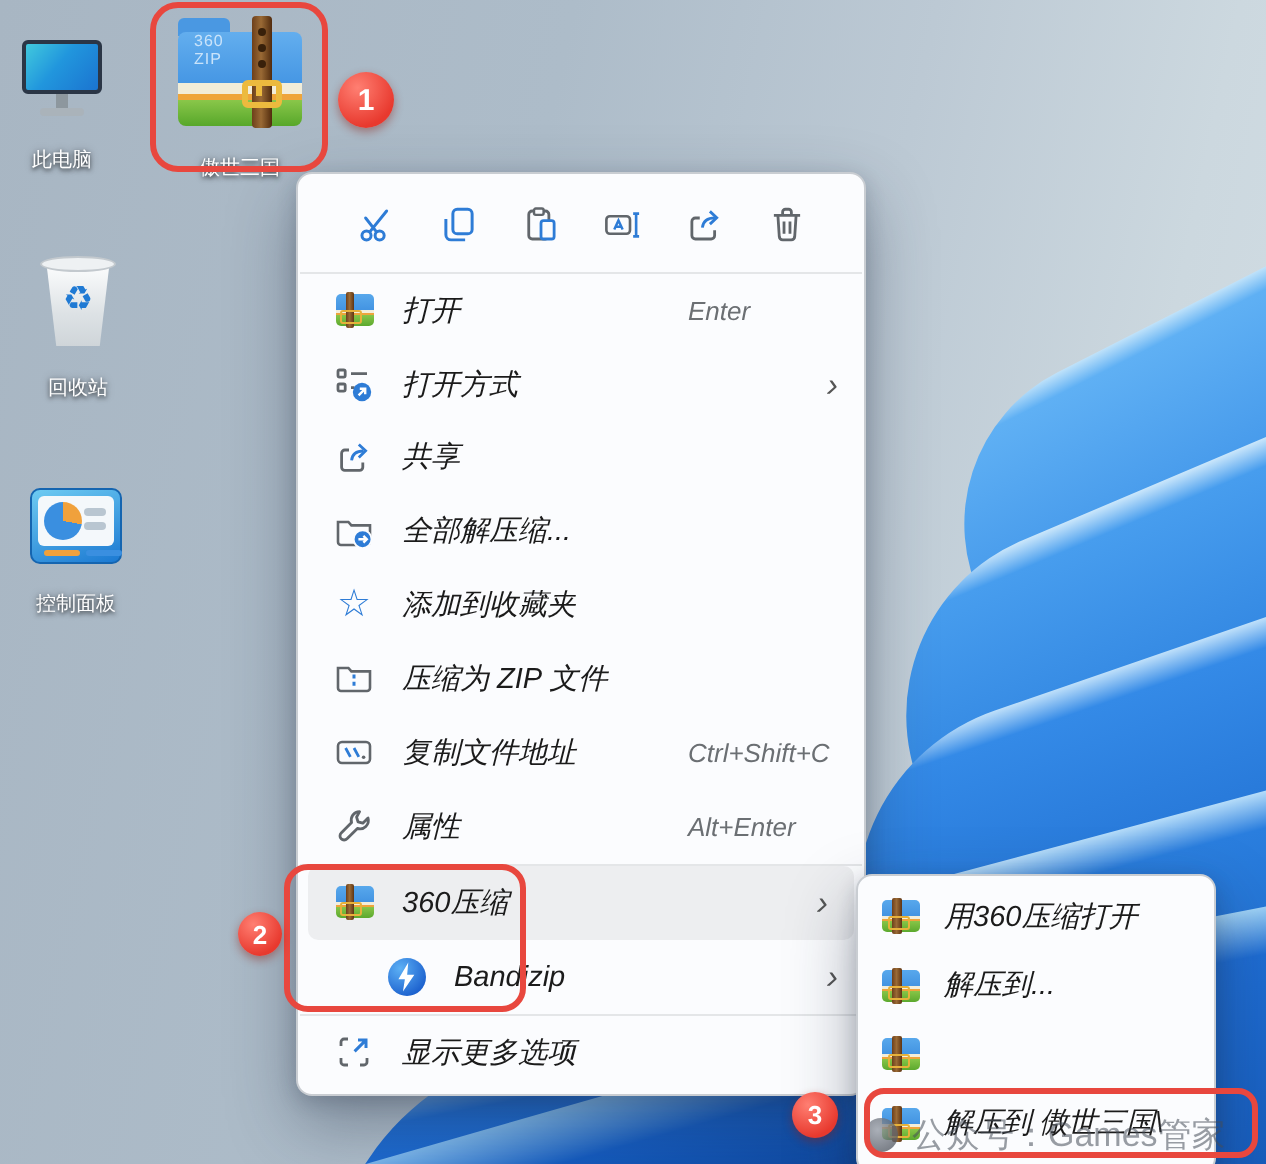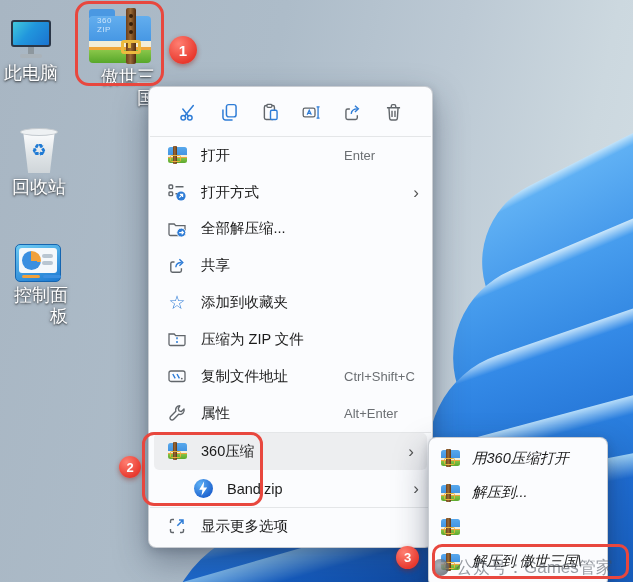--- a/index.html
+++ b/index.html
@@ -17,21 +17,21 @@
       background:linear-gradient(180deg,#bfe0fa 0,#348ae7 7%,#1661c6 92%);}
   .p4{left:380px;top:392px;width:560px;height:225px;border-radius:115px;transform:rotate(-15deg);
       background:linear-gradient(180deg,#b5dcf9 0,#2a7ede 8%,#1256b8 92%);}
   .p5{left:158px;top:478px;width:720px;height:260px;border-radius:130px;transform:rotate(-11deg);
       background:linear-gradient(180deg,#9fd2f6 0,#1e6cd2 9%,#0f4da6 92%);}
   .p6{left:148px;top:545px;width:340px;height:90px;border-radius:45px;transform:rotate(-16deg);
       background:linear-gradient(180deg,#7db9ee 0,#155cc0 30%,#0c3f90 100%);}
 
   
   .dicon{position:absolute;display:flex;flex-direction:column;align-items:center;z-index:2;}
-  .dlabel{margin-top:3px;font-size:18px;color:#fff;text-align:right;line-height:1.15;
+  .dlabel{margin-top:15px;font-size:10px;color:#fff;text-align:right;line-height:1.15;
     text-shadow:0 1px 2px rgba(0,0,0,.7),0 0 4px rgba(0,0,0,.35);}
   
   .art-pc{width:44px;height:40px;position:relative;}
   .art-pc .scr{position:absolute;left:2px;top:0;width:40px;height:27px;border:2.5px solid #2b3646;border-radius:3px;
     background:linear-gradient(130deg,#41c9dd 0%,#2196dd 45%,#1b74d0 100%);}
   .art-pc .stem{position:absolute;left:19px;top:27px;width:6px;height:7px;background:#8d979e;}
   .art-pc .base{position:absolute;left:11px;top:34px;width:22px;height:4px;background:#aab3ba;border-radius:2px;}
   
   .art-zip{width:64px;height:56px;position:relative;}
   .art-zip .tab{position:absolute;left:1px;top:1px;width:26px;height:9px;background:#4a98e2;border-radius:3px 3px 0 0;}
@@ -63,21 +63,21 @@
     box-shadow:21px 0 0 #3a8fe0;}
 
   
   .menu{position:absolute;left:148px;top:86px;width:285px;height:462px;z-index:10;
     background:#fbfcfe;border:1px solid rgba(120,130,140,.38);border-radius:8px;
     box-shadow:0 14px 34px rgba(30,40,60,.38),0 3px 10px rgba(30,40,60,.2);
     padding:3px 0;display:flex;flex-direction:column;}
   .toolbar{height:46px;display:flex;align-items:center;justify-content:space-between;padding:0 24px;}
   .tbtn{width:30px;height:30px;display:flex;align-items:center;justify-content:center;border-radius:5px;}
   .sep{height:1px;background:#e4e6e8;margin:0 1px;}
-  .mi{position:relative;display:flex;align-items:center;height:37px;padding:0 14px 0 18px;font-size:14.5px;color:#1b1b1b;}
+  .mi{position:relative;display:flex;align-items:center;height:37px;padding:0 14px 0 18px;font-size:14.5px;color:#1b1b1b;font-style:italic;}
   .mi .ic{width:20px;height:20px;display:flex;align-items:center;justify-content:center;flex:none;}
   .mi .lbl{margin-left:14px;white-space:nowrap;}
   .mi .sc{position:absolute;left:195px;font-size:13px;color:#6b6f73;white-space:nowrap;}
   .mi .chev{position:absolute;right:13px;font-size:17px;color:#555;line-height:1;}
   .mi.app{height:37.5px;margin-left:26px;}
   .mi.hl{background:rgba(0,0,0,.055);border-radius:5px;margin:0 5px;padding-left:13px;}
   .glyph-star{font-size:19px;color:#2e7cd6;line-height:1;}
   
   .i-360{width:19px;height:16px;border-radius:2.5px;position:relative;flex:none;
     background:linear-gradient(180deg,#58a8ec 0%,#4394e2 50%,#f3eeda 50%,#f3eeda 60%,#eea43c 60%,#eea43c 67%,#86c447 67%,#5ca92e 100%);}
@@ -232,36 +232,36 @@
             <circle cx="14" cy="14" r="4.6" fill="#2e7cd6"></circle>
             <path d="M12.3 15.7l3.1-3.1M15.6 15.1v-2.7h-2.7" stroke="#fff" stroke-width="1.2"></path>
           </svg>
       </span>
       <span class="lbl">打开方式</span>
       <span class="chev">›</span>
     </div>
     <div class="mi">
       <span class="ic">
         <svg viewBox="0 0 20 20" width="20" height="20" fill="none">
+            <path d="M7.5 6H5.4A1.6 1.6 0 0 0 3.8 7.6v7A1.6 1.6 0 0 0 5.4 16.2h7.4a1.6 1.6 0 0 0 1.6-1.6v-2.4" stroke="#61666b" stroke-width="1.4"></path>
+            <path d="M8.8 11.2c.3-3 2.4-4.7 5.9-4.7" stroke="#2e7cd6" stroke-width="1.4"></path>
+            <path d="M12.4 3.2l3.4 3.2-3.4 3.3" stroke="#2e7cd6" stroke-width="1.4"></path>
+          </svg>
+      </span>
+      <span class="lbl">共享</span>
+    </div>
+    <div class="mi">
+      <span class="ic">
+        <svg viewBox="0 0 20 20" width="20" height="20" fill="none">
             <path d="M2 5h5.2l1.5 1.7H18v8.3a1.5 1.5 0 0 1-1.5 1.5H3.5A1.5 1.5 0 0 1 2 15z" stroke="#61666b" stroke-width="1.3"></path>
             <circle cx="14.3" cy="13.6" r="4.5" fill="#2e7cd6" stroke="#fbfcfe"></circle>
             <path d="M12.2 13.6h4M14.7 11.9l1.7 1.7-1.7 1.7" stroke="#fff" stroke-width="1.2"></path>
           </svg>
       </span>
       <span class="lbl">全部解压缩...</span>
-    </div>
-    <div class="mi">
-      <span class="ic">
-        <svg viewBox="0 0 20 20" width="20" height="20" fill="none">
-            <path d="M7.5 6H5.4A1.6 1.6 0 0 0 3.8 7.6v7A1.6 1.6 0 0 0 5.4 16.2h7.4a1.6 1.6 0 0 0 1.6-1.6v-2.4" stroke="#61666b" stroke-width="1.4"></path>
-            <path d="M8.8 11.2c.3-3 2.4-4.7 5.9-4.7" stroke="#2e7cd6" stroke-width="1.4"></path>
-            <path d="M12.4 3.2l3.4 3.2-3.4 3.3" stroke="#2e7cd6" stroke-width="1.4"></path>
-          </svg>
-      </span>
-      <span class="lbl">共享</span>
     </div>
     <div class="mi">
       <span class="ic">
           <span class="glyph-star">☆</span>
         </span>
       <span class="lbl">添加到收藏夹</span>
     </div>
     <div class="mi">
       <span class="ic">
         <svg viewBox="0 0 20 20" width="20" height="20" fill="none">

